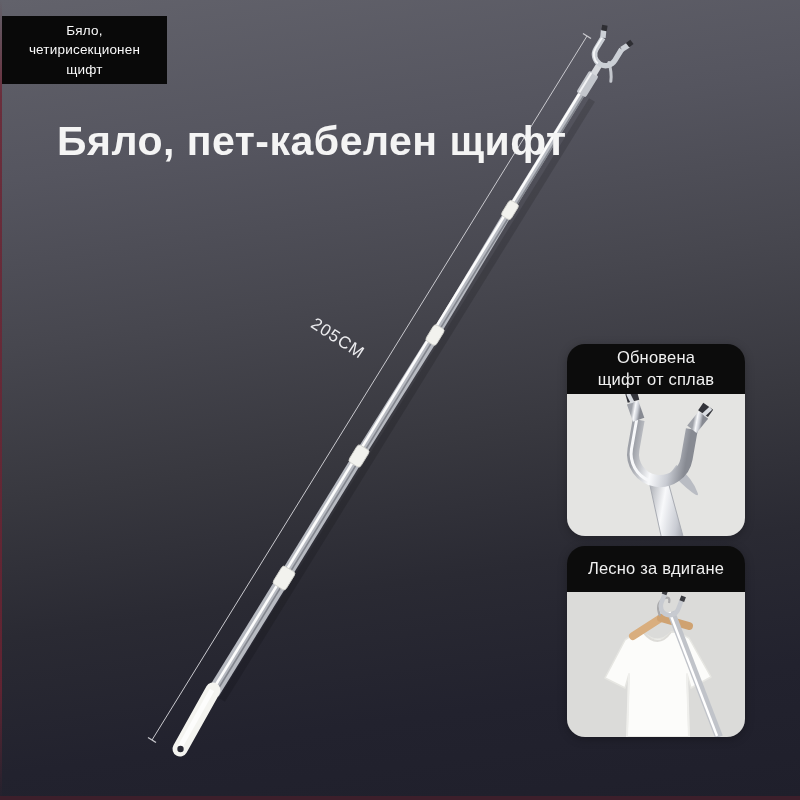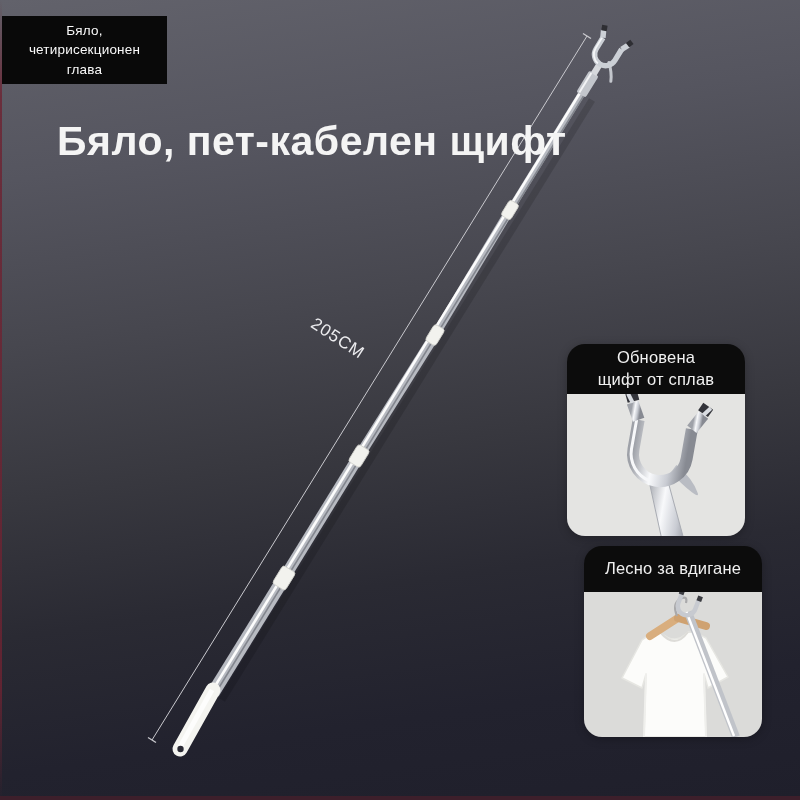--- a/index.html
+++ b/index.html
@@ -35,21 +35,21 @@
 
   svg{display:block}
   #scene-svg{position:absolute;left:0;top:0;}
 
   
   .panel{
     position:absolute;width:178px;border-radius:18px;overflow:hidden;
     box-shadow:0 2px 10px rgba(0,0,0,.25);
   }
   #panel-head{top:344px;left:567px;height:192px;}
-  #panel-lift{top:546px;left:584px;height:191px;}
+  #panel-lift{top:546px;left:567px;height:191px;}
   .panel-header{
     background:#0c0c0c;color:#f0f0f0;text-align:center;
     display:flex;flex-direction:column;align-items:center;justify-content:center;
     font-size:16.5px;line-height:1.32;letter-spacing:.2px;
   }
   #panel-head .panel-header{height:50px;}
   #panel-lift .panel-header{height:46px;}
   .panel-image{position:relative;}
   #panel-head .panel-image{height:142px;background:#e4e4e2;}
   #panel-lift .panel-image{height:145px;background:#dbdbd9;}
@@ -115,21 +115,21 @@
       </g>
     </g>
   </svg>
 
   <div id="left-edge"></div>
   <div id="bottom-strip"></div>
 
   <div class="badge">
     <span>Бяло,</span>
     <span>четирисекционен</span>
-    <span>глава</span>
+    <span>щифт</span>
   </div>
 
   <div class="title">Бяло, пет-кабелен щифт</div>
 
   <div class="dim-label">205CM</div>
 
   <div class="panel" id="panel-head">
     <div class="panel-header">
       <span>Обновена</span>
       <span>щифт от сплав</span>

